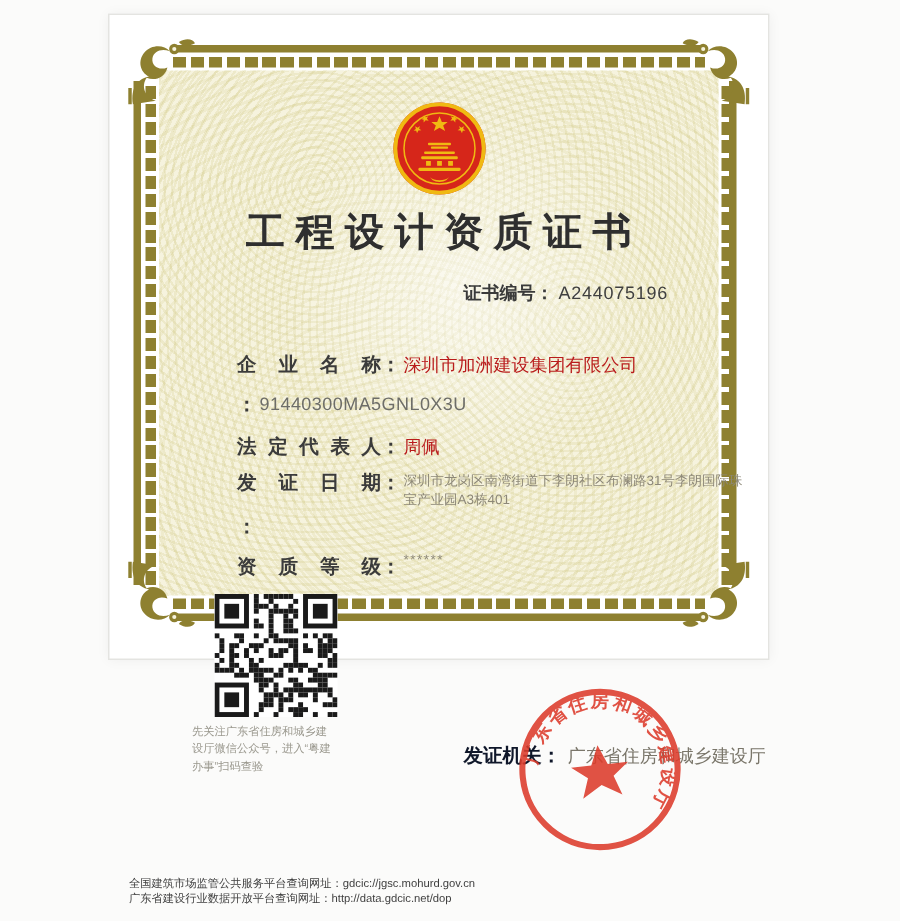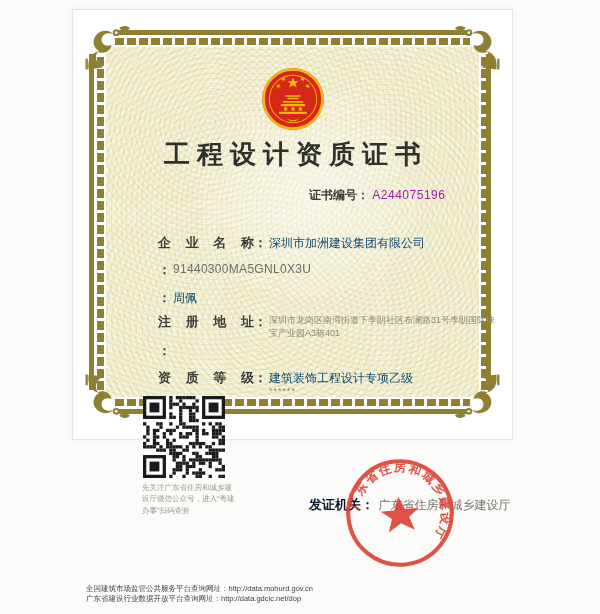--- a/index.html
+++ b/index.html
@@ -46,33 +46,33 @@
 
   .content { position:absolute; inset:0; z-index:4; }
 
   .emblem { position:absolute; left:50%; top:57px; transform:translateX(-50%); width:64px; height:64px; }
 
   .title { position:absolute; top:127px; width:100%; text-align:center;
     font-size:26px; font-weight:bold; color:#2f2f2f; letter-spacing:7px; text-indent:7px; }
 
   .certno { position:absolute; top:177px; left:236px; font-size:12px; white-space:nowrap; }
   .certno .lab { font-weight:bold; color:#3a3a3a;text-align:center; }
-  .certno .val { color:#a21caf; letter-spacing:.5px; }
+  .certno .val { color:#404040; letter-spacing:.5px; }
 
   .row { position:absolute; left:68px; display:flex; align-items:flex-start; width:360px;padding-left:17px; }
   .row .lab { display:inline-block; width:96px; font-size:13px; font-weight:bold; color:#3b3b3b;
     text-align:justify; text-align-last:justify; flex:none; }
   .row .colon { font-size:13px; font-weight:bold; color:#3b3b3b; flex:none; margin-right:2px; }
-  .row .val { font-size:12px; color:#0c4a6e; padding-top:1px; }
+  .row .val { font-size:12px; color:#b91c1c; padding-top:1px; }
   .val-small { font-size:9px !important; line-height:1.45; width:272px; color:#8d8878 !important; }
   .val-code { color:#6d6d68 !important; letter-spacing:.3px; }
   .stars { font-size:9px; color:#8d8878; letter-spacing:1px; margin-top:-1px; }
 
   .qr { position:absolute; left:70px; top:386px; width:82px; height:82px; background:#fff; }
-  .qr-caption { position:absolute; left:69px; top:472px; width:118px; font-size:7.5px;
+  .qr-caption { position:absolute; left:55px; top:472px; width:118px; font-size:7.5px;
     color:#9a988e; line-height:1.5; white-space:pre-line; }
 
   .issue-row { position:absolute; left:236px; white-space:nowrap; }
   .issue-row .lab { font-size:13px; font-weight:bold; color:#0f172a;text-align:right; }
   .issue-row .val { font-size:12px; color:#7a766a; }
 
   .seal { position:absolute; left:268px; top:444px; width:118px; height:118px; z-index:6;
     opacity:.88; transform:rotate(-6deg); }
 
   .footer { position:absolute; left:13px; top:574px; z-index:4; }
@@ -153,36 +153,36 @@
       <div class="row" style="top:224px">
         <span class="lab">企业名称</span>
           <span class="colon">：</span>
         <span class="val">深圳市加洲建设集团有限公司</span>
       </div>
       <div class="row" style="top:251px">
           <span class="colon">：</span>
         <span class="val val-code">91440300MA5GNL0X3U</span>
       </div>
       <div class="row" style="top:279px">
+        <span class="lab">法定代表人</span>
           <span class="colon">：</span>
         <span class="val">周佩</span>
       </div>
       <div class="row" style="top:303px">
-        <span class="lab">注册地址</span>
+        <span class="lab">发证日期</span>
           <span class="colon">：</span>
         <span class="val val-small">深圳市龙岗区南湾街道下李朗社区布澜路31号李朗国际珠宝产业园A3栋401</span>
       </div>
       <div class="row" style="top:332px">
           <span class="colon">：</span>
       </div>
       <div class="row" style="top:359px">
         <span class="lab">资质等级</span>
           <span class="colon">：</span>
         <span>
-          <span class="val" style="display:block">建筑装饰工程设计专项乙级</span>
           <span class="stars" style="display:block">******</span>
         </span>
       </div>
 
       <div class="qr"><svg width="82" height="82" xmlns="http://www.w3.org/2000/svg">
             <rect width="82" height="82" fill="#fff"></rect>
             <rect x="26.24" y="0.00" width="3.28" height="3.28" fill="#1a1a1a"></rect>
             <rect x="32.80" y="0.00" width="3.28" height="3.28" fill="#1a1a1a"></rect>
             <rect x="36.08" y="0.00" width="3.28" height="3.28" fill="#1a1a1a"></rect>
             <rect x="39.36" y="0.00" width="3.28" height="3.28" fill="#1a1a1a"></rect>
@@ -415,19 +415,19 @@
         <path transform="translate(65,68) scale(2.1)" fill="#dd3b2b" d="M0,-10 L2.9,-3.1 10,-3.1 4.5,1.2 6.9,8.1 0,4 -6.9,8.1 -4.5,1.2 -10,-3.1 -2.9,-3.1 Z"></path>
         <defs>
           <path id="seal-arc" d="M65,65 m-46,0 a46,46 0 1,1 92,0 a46,46 0 1,1 -92,0"></path>
         </defs>
         <text font-size="13.5" fill="#dd3b2b" font-weight="bold" letter-spacing="2">
           <textPath id="seal-textpath" href="#seal-arc" startOffset="8">广东省住房和城乡建设厅</textPath>
         </text>
       </svg>
 
       <div class="footer">
-        <span>全国建筑市场监管公共服务平台查询网址：http://data.mohurd.gov.cn</span>
+        <span>全国建筑市场监管公共服务平台查询网址：gdcic://jgsc.mohurd.gov.cn</span>
         <span>广东省建设行业数据开放平台查询网址：http://data.gdcic.net/dop</span>
       </div>
 
     </div>
   </div>
 </div>
 
 </body></html>

